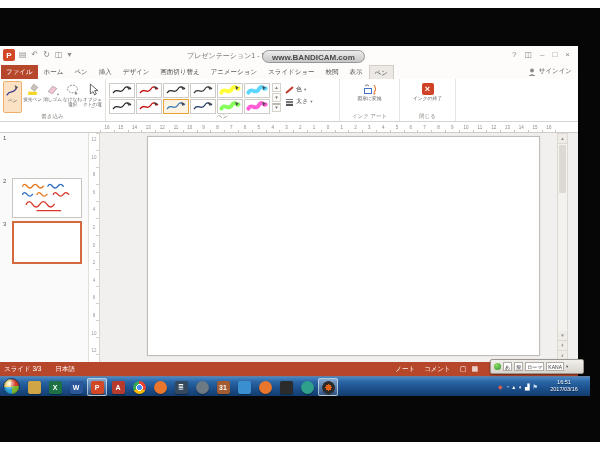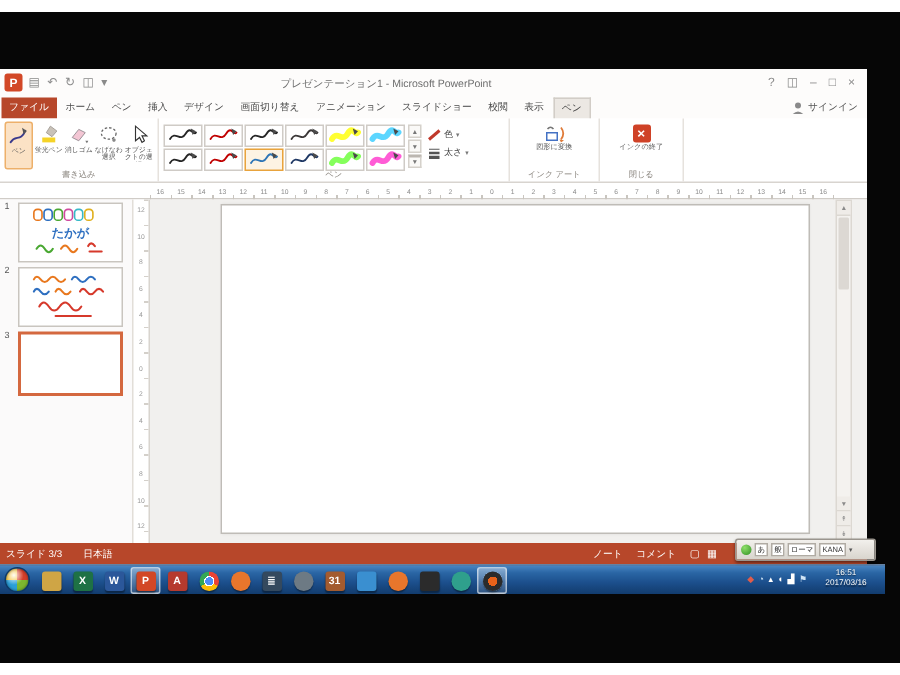--- a/index.html
+++ b/index.html
@@ -134,20 +134,21 @@
     <div class="titlebar">
       <span class="applogo">P</span>
       <div class="qat">
         <span class="qbtn">▤</span>
         <span class="qbtn">↶</span>
         <span class="qbtn">↻</span>
         <span class="qbtn">◫</span>
         <span class="qbtn">▾</span>
       </div>
       <div class="title">プレゼンテーション1 - Microsoft PowerPoint</div>
+      <div class="watermark">www.BANDICAM.com</div>
       <div class="wincontrols">
         <span>?</span>
         <span>◫</span>
         <span>–</span>
         <span>□</span>
         <span>×</span>
       </div>
     </div>
 
     <div class="tabrow">
@@ -395,40 +396,20 @@
           <span class="rnum">14</span>
           <span class="rnum">15</span>
           <span class="rnum">16</span>
         </div>
     </div>
 
     <div class="main">
 
       <div class="thumbs">
         <span class="tnum" style="top:2px">1</span>
-        <div class="thumb" style="top:2px">
-          <div style="--o:#e8781e;--b:#2e6fc0;--g:#4aa832;--r:#d6392b;--c:#38b8c8;--p:#cf4a9e;--y:#e0b01f">
-            <svg viewBox="0 0 70 42" style="width:68px;height:38px">
-              <g fill="none" stroke-width="1.2">
-                <rect x="8" y="4" width="6" height="8" rx="2.5" style="stroke:var(--o)"></rect>
-                <rect x="15.5" y="4" width="6" height="8" rx="2.5" style="stroke:var(--b)"></rect>
-                <rect x="23" y="4" width="6" height="8" rx="2.5" style="stroke:var(--g)"></rect>
-                <rect x="30.5" y="4" width="6" height="8" rx="2.5" style="stroke:var(--p)"></rect>
-                <rect x="38" y="4" width="6" height="8" rx="2.5" style="stroke:var(--c)"></rect>
-                <rect x="45.5" y="4" width="6" height="8" rx="2.5" style="stroke:var(--y)"></rect>
-              </g>
-              <text x="35" y="24" text-anchor="middle" font-size="9" font-weight="bold" style="fill:var(--b)">たかが</text>
-              <g class="ink">
-                <path d="M10,33 q3,-5 6,0 t6,0" style="stroke:var(--g)"></path>
-                <path d="M28,33 q3,-5 6,0 t6,0" style="stroke:var(--o)"></path>
-                <path d="M48,31 q2,-4 5,0 m-4,4 h9" style="stroke:var(--r)"></path>
-              </g>
-            </svg>
-          </div>
-        </div>
 
         <span class="tnum" style="top:45px">2</span>
         <div class="thumb" style="top:45px">
           <div style="--o:#e8781e;--b:#2e6fc0;--g:#4aa832;--r:#d6392b;--c:#38b8c8;--p:#cf4a9e;--y:#e0b01f">
             <svg viewBox="0 0 70 42" style="width:68px;height:38px">
               <g class="ink">
                 <path d="M8,8 q2,-4 5,0 t6,0 t6,0 t6,0" style="stroke:var(--o)"></path>
                 <path d="M36,8 q2,-4 5,0 t6,0 t6,0" style="stroke:var(--b)"></path>
                 <path d="M8,17 q2,-4 5,0 t6,0" style="stroke:var(--b)"></path>
                 <path d="M24,17 q2,-4 5,0 t6,0" style="stroke:var(--o)"></path>

